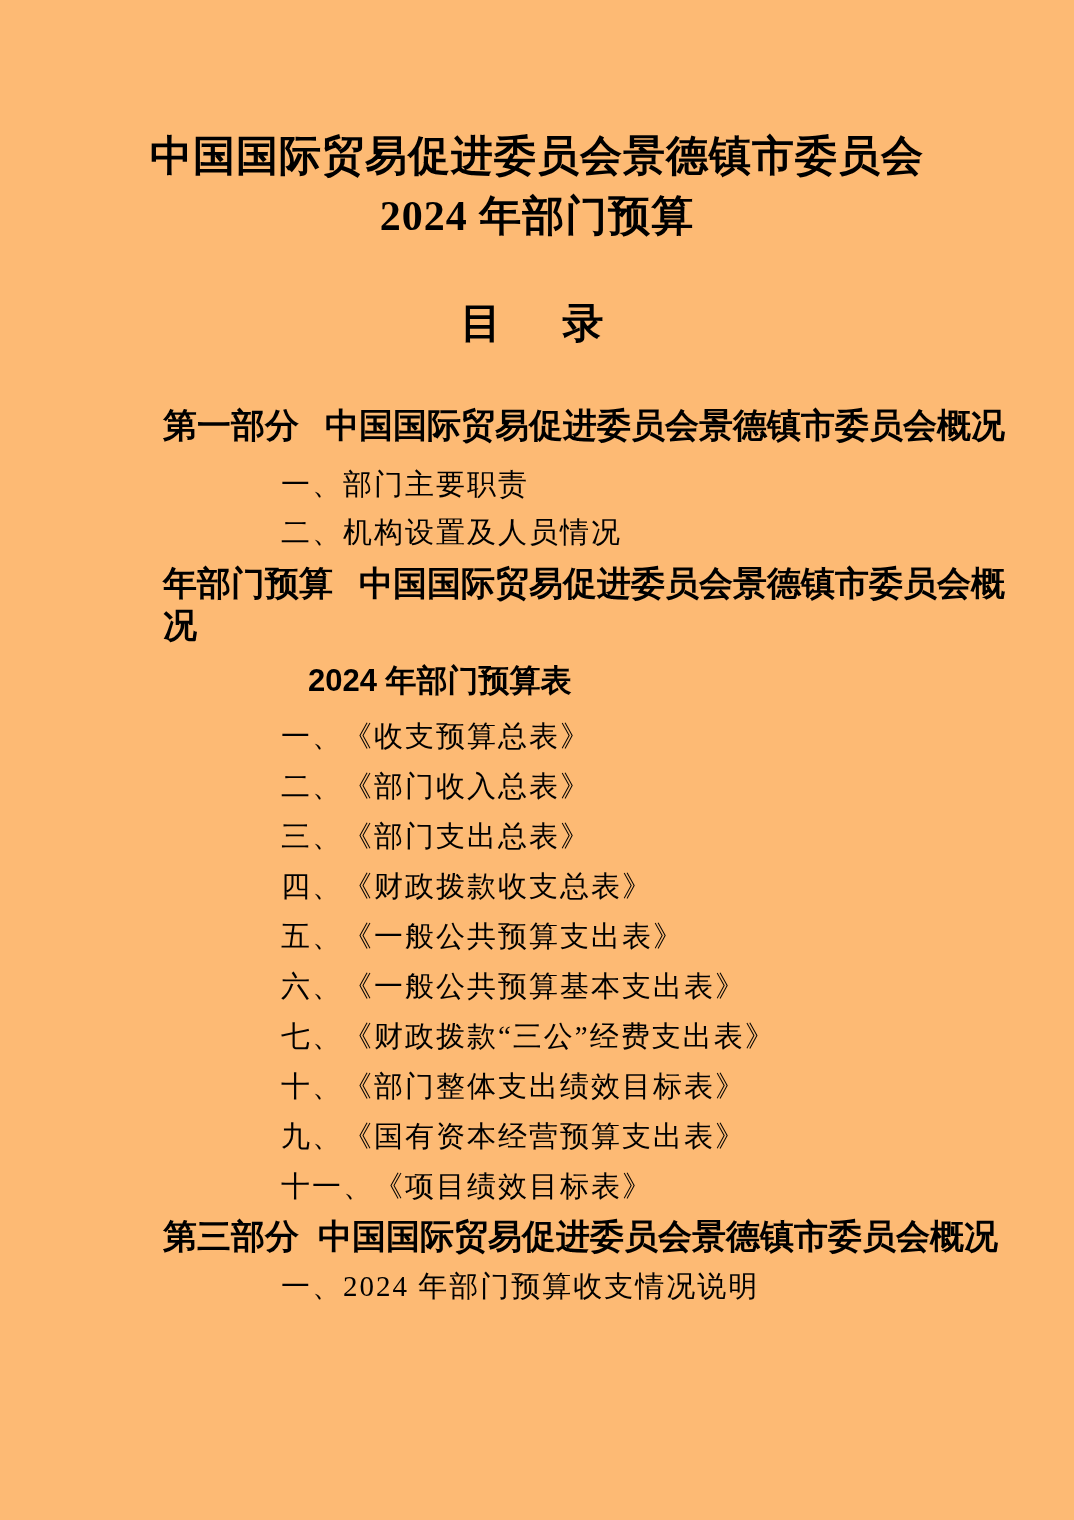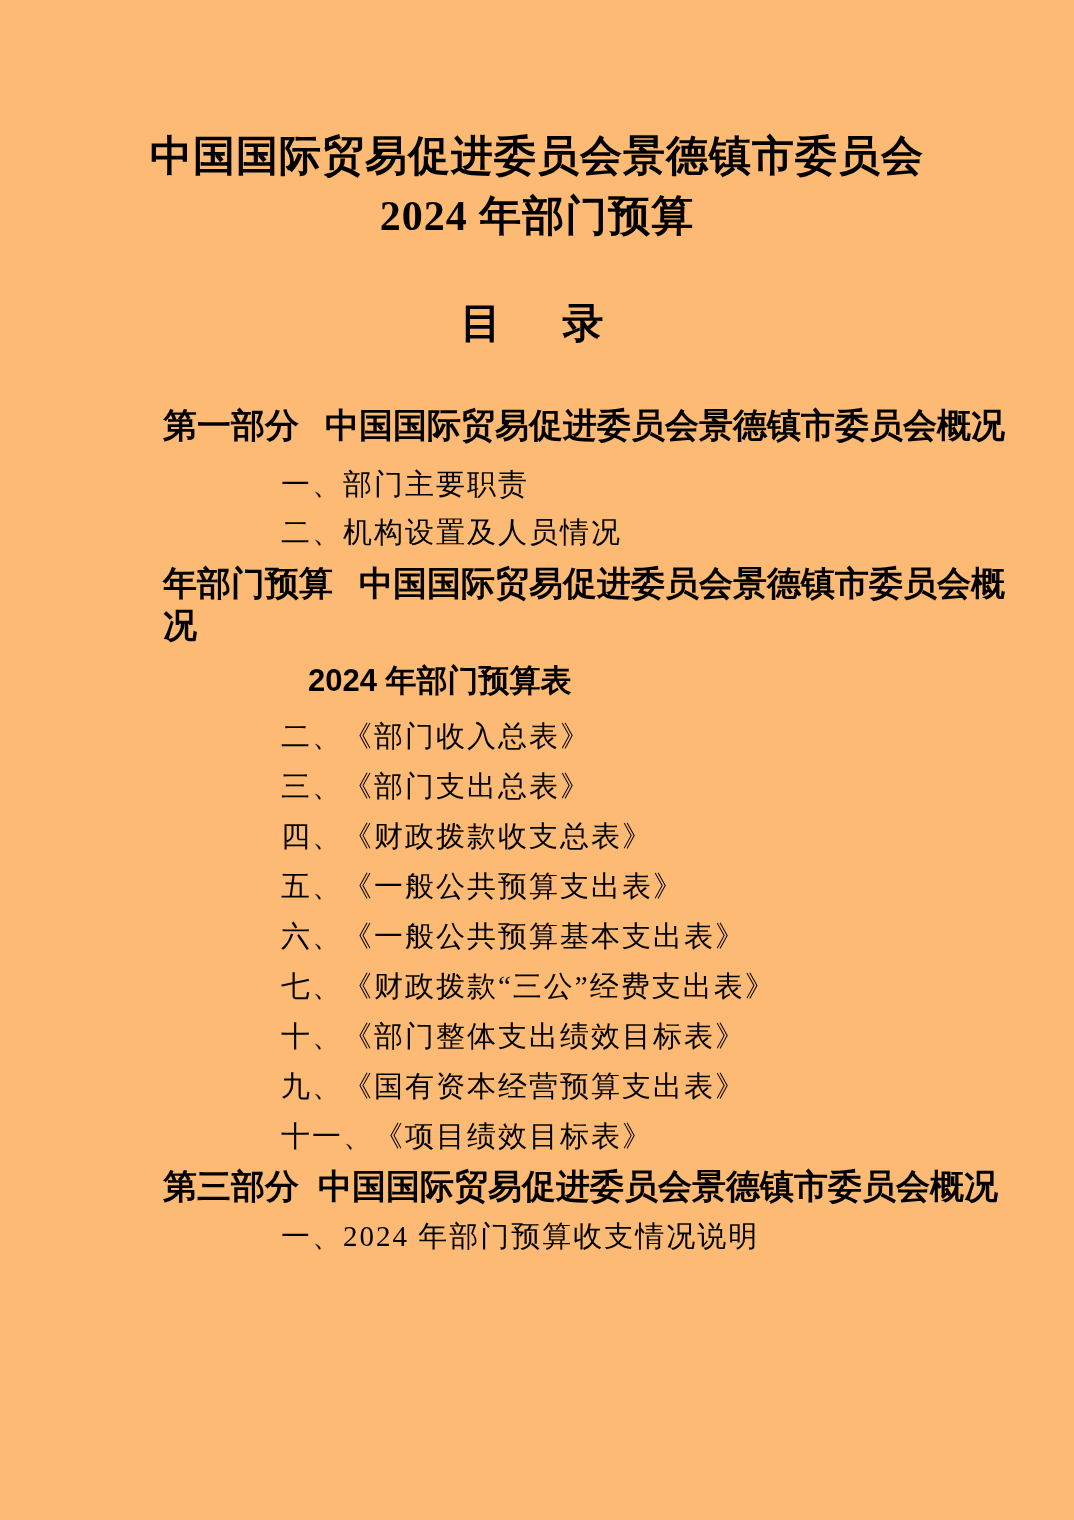--- a/index.html
+++ b/index.html
@@ -85,20 +85,21 @@
   <ul class="toc-items s1">
     <li>一、部门主要职责</li>
     <li>二、机构设置及人员情况</li>
   </ul>
 
   <div class="sec-heading sec-2">
     <span class="sec-label">年部门预算</span><span>中国国际贸易促进委员会景德镇市委员会概况</span>
   </div>
   <div class="sec-subtitle">2024 年部门预算表</div>
   <ul class="toc-items s2">
+    <li>一、《收支预算总表》</li>
     <li>二、《部门收入总表》</li>
     <li>三、《部门支出总表》</li>
     <li>四、《财政拨款收支总表》</li>
     <li>五、《一般公共预算支出表》</li>
     <li>六、《一般公共预算基本支出表》</li>
     <li>七、《财政拨款“三公”经费支出表》</li>
     <li>十、《部门整体支出绩效目标表》</li>
     <li>九、《国有资本经营预算支出表》</li>
     <li>十一、《项目绩效目标表》</li>
   </ul>

